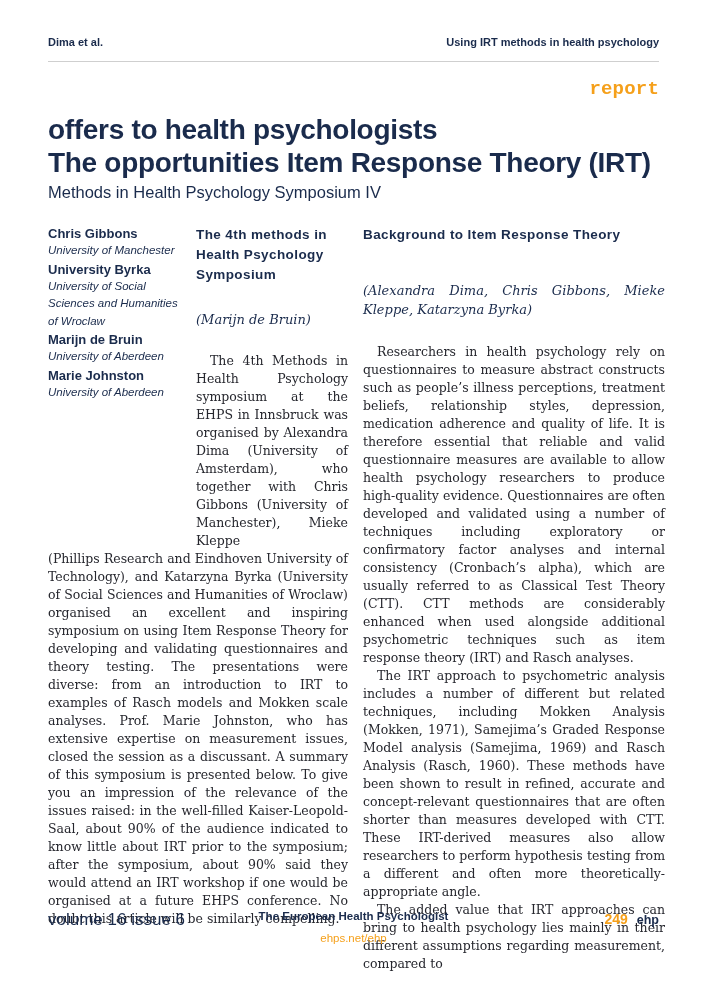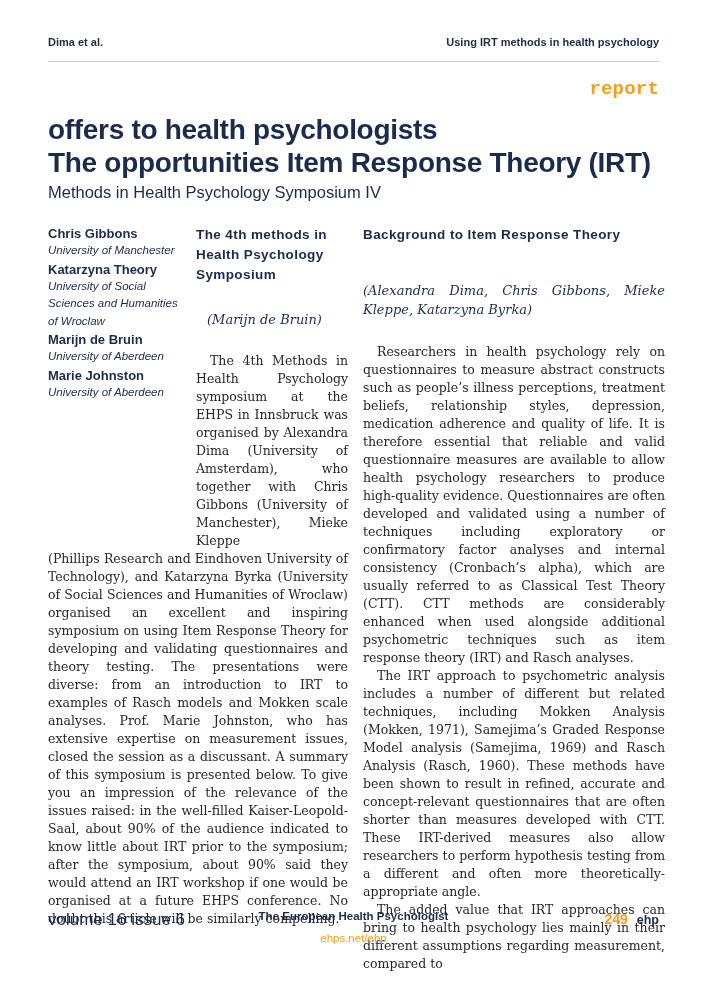--- a/index.html
+++ b/index.html
@@ -39,21 +39,21 @@
   .author-name { font-size:13px; font-weight:bold; color:#1a2b4c; line-height:17px; }
   .author-aff { font-size:11.5px; font-style:italic; color:#1a2b4c; line-height:17.5px; }
   .col-heading {
     font-size:13.5px; font-weight:bold; color:#1a2b4c;
     line-height:20px; letter-spacing:0.4px;
   }
   .byline {
     font-family:"DejaVu Serif", serif; font-style:italic;
     font-size:13px; color:#1a2b4c; line-height:19px;
   }
-  .mid-col .byline { margin-top:25px;margin-left:11px; }
+  .mid-col .byline { margin-top:25px; }
   .right-region .byline { margin-top:36px; text-align:justify; }
   .body-text {
     font-family:"DejaVu Serif", serif;
     font-size:12.5px; line-height:18px; color:#26272e;
     text-align:justify;
   }
   .indent { text-indent:14px; }
   .mid-col .body-text { margin-top:23px; }
   .wide-par { margin-top:0; }
   .right-region .para-first { margin-top:24px; }
@@ -96,21 +96,21 @@
 
     <div class="left-region">
       <div class="top-row">
 
         <div class="authors-col">
           <div class="author">
             <div class="author-name">Chris Gibbons</div>
             <div class="author-aff">University of Manchester</div>
           </div>
           <div class="author">
-            <div class="author-name">Katarzyna Theory</div>
+            <div class="author-name">University Byrka</div>
             <div class="author-aff">University of Social Sciences and Humanities of Wroclaw</div>
           </div>
           <div class="author">
             <div class="author-name">Marijn de Bruin</div>
             <div class="author-aff">University of Aberdeen</div>
           </div>
           <div class="author">
             <div class="author-name">Marie Johnston</div>
             <div class="author-aff">University of Aberdeen</div>
           </div>

